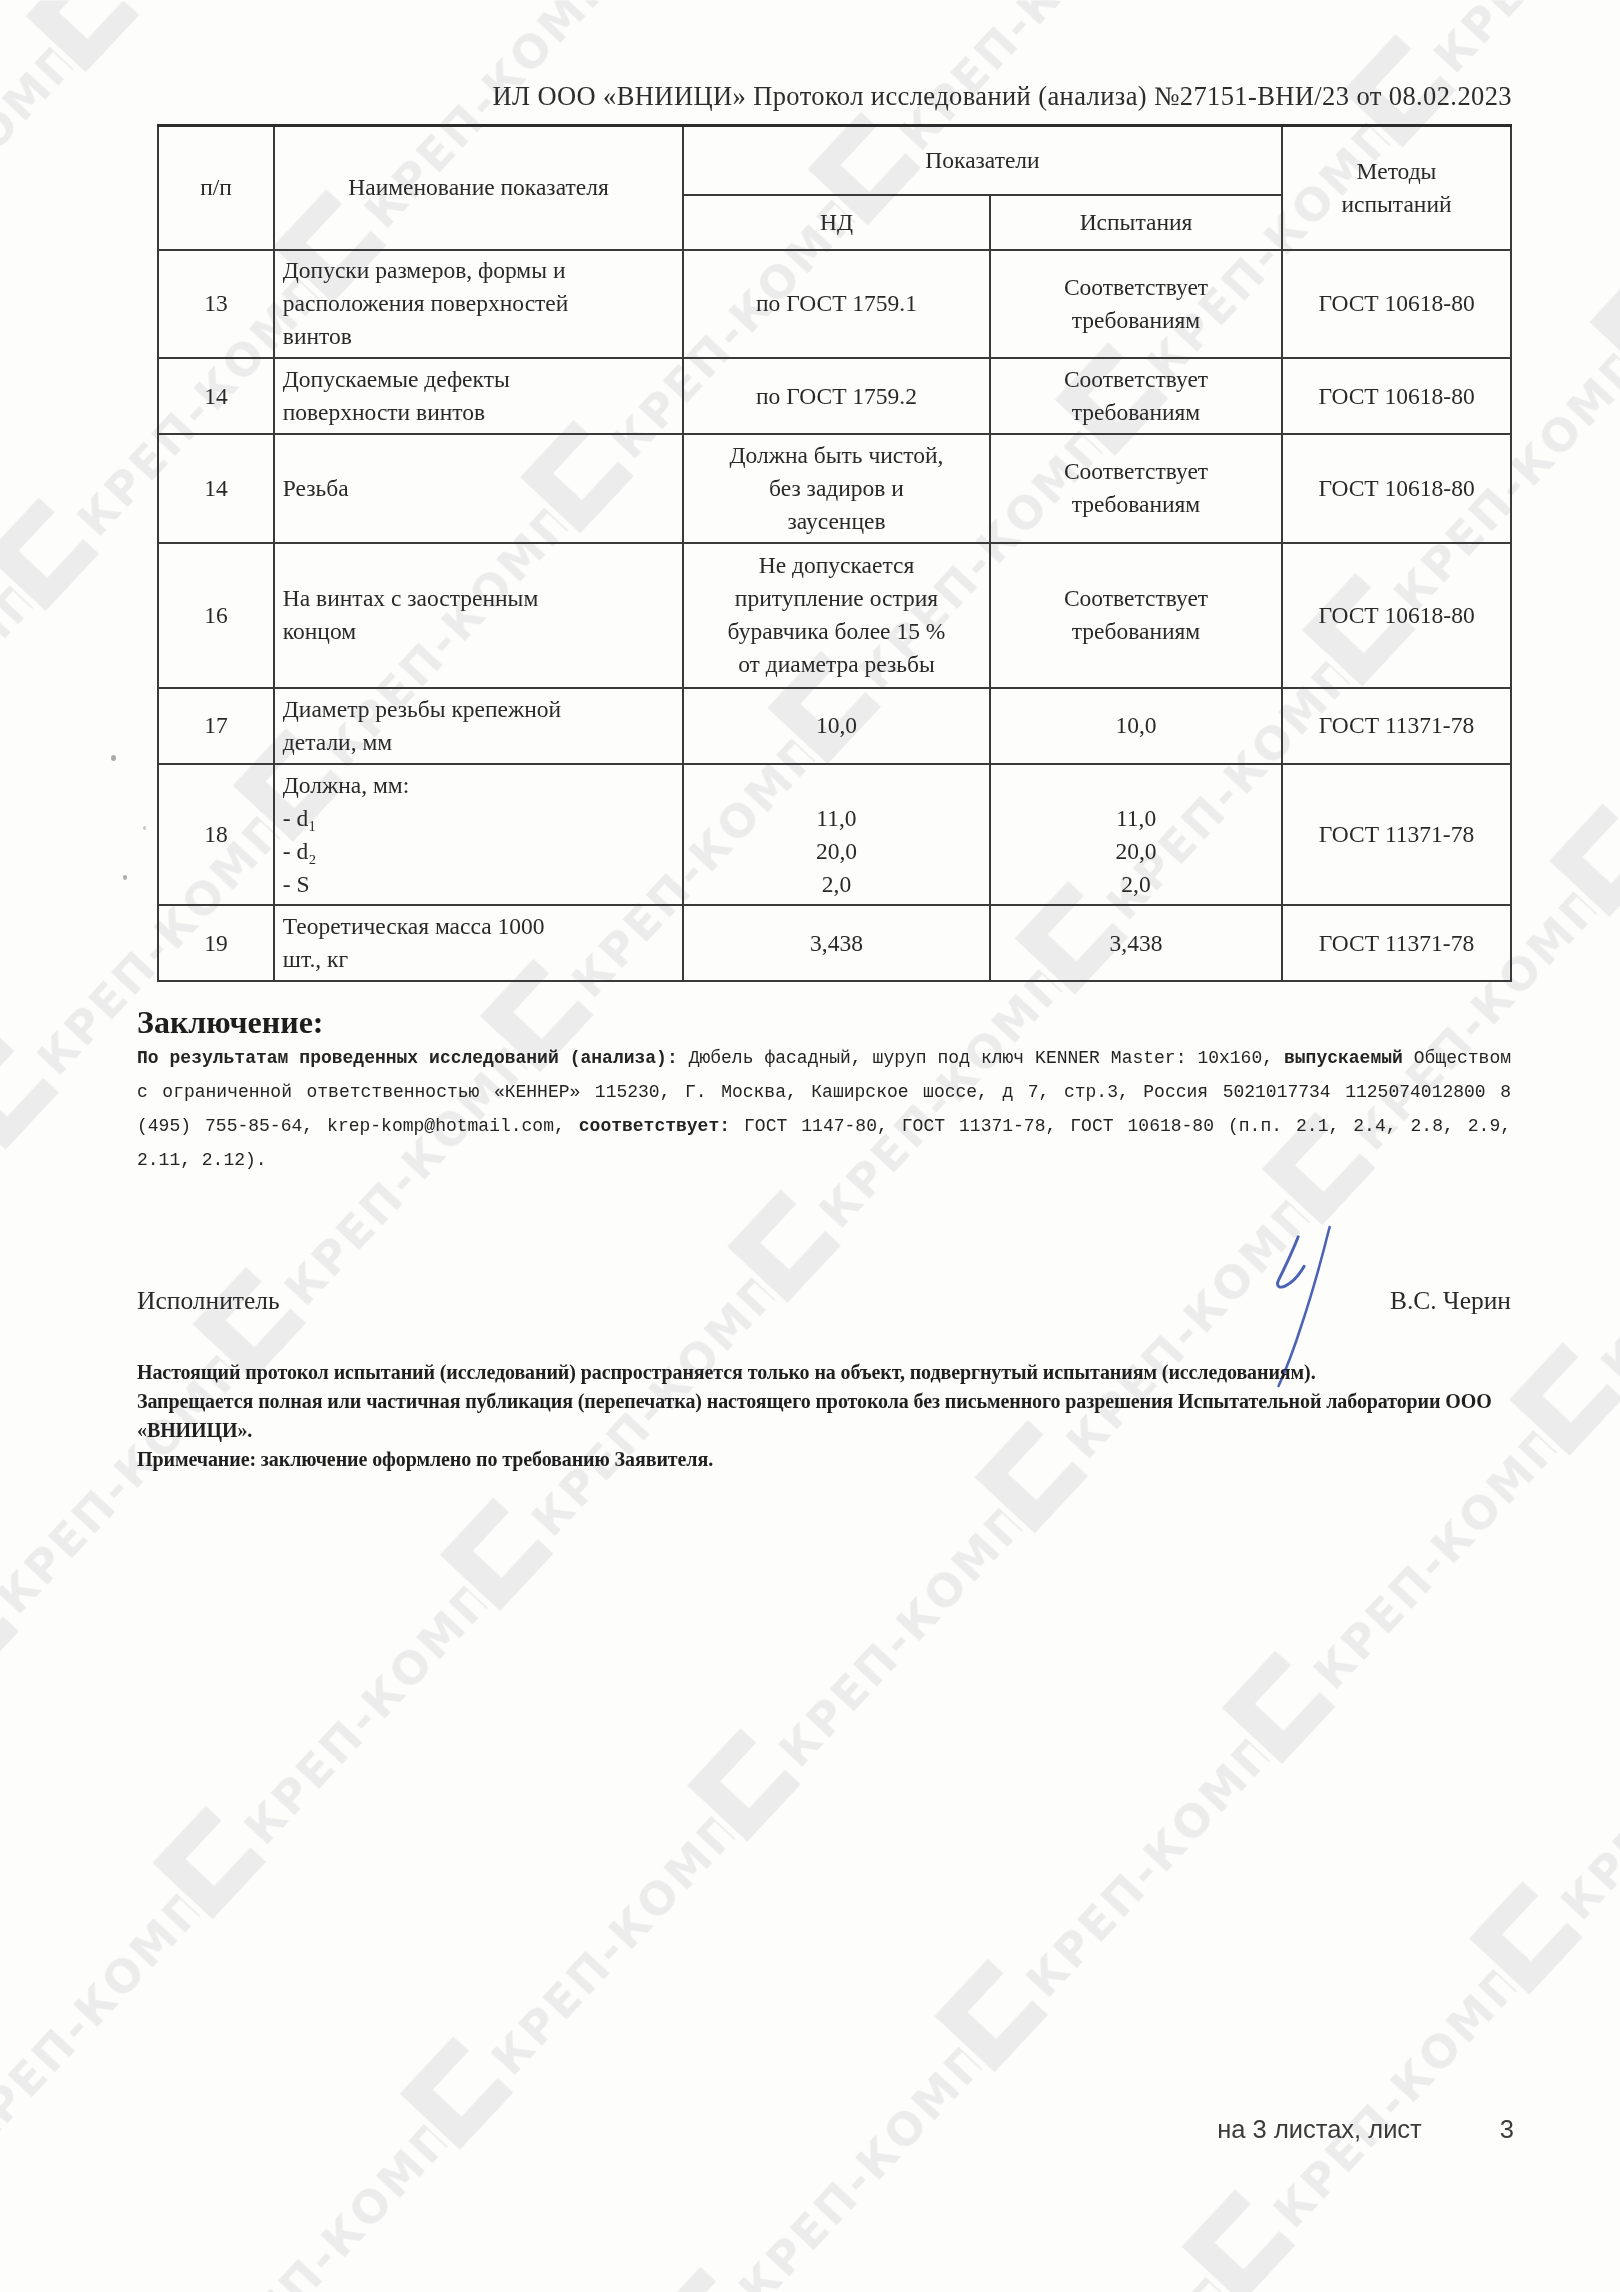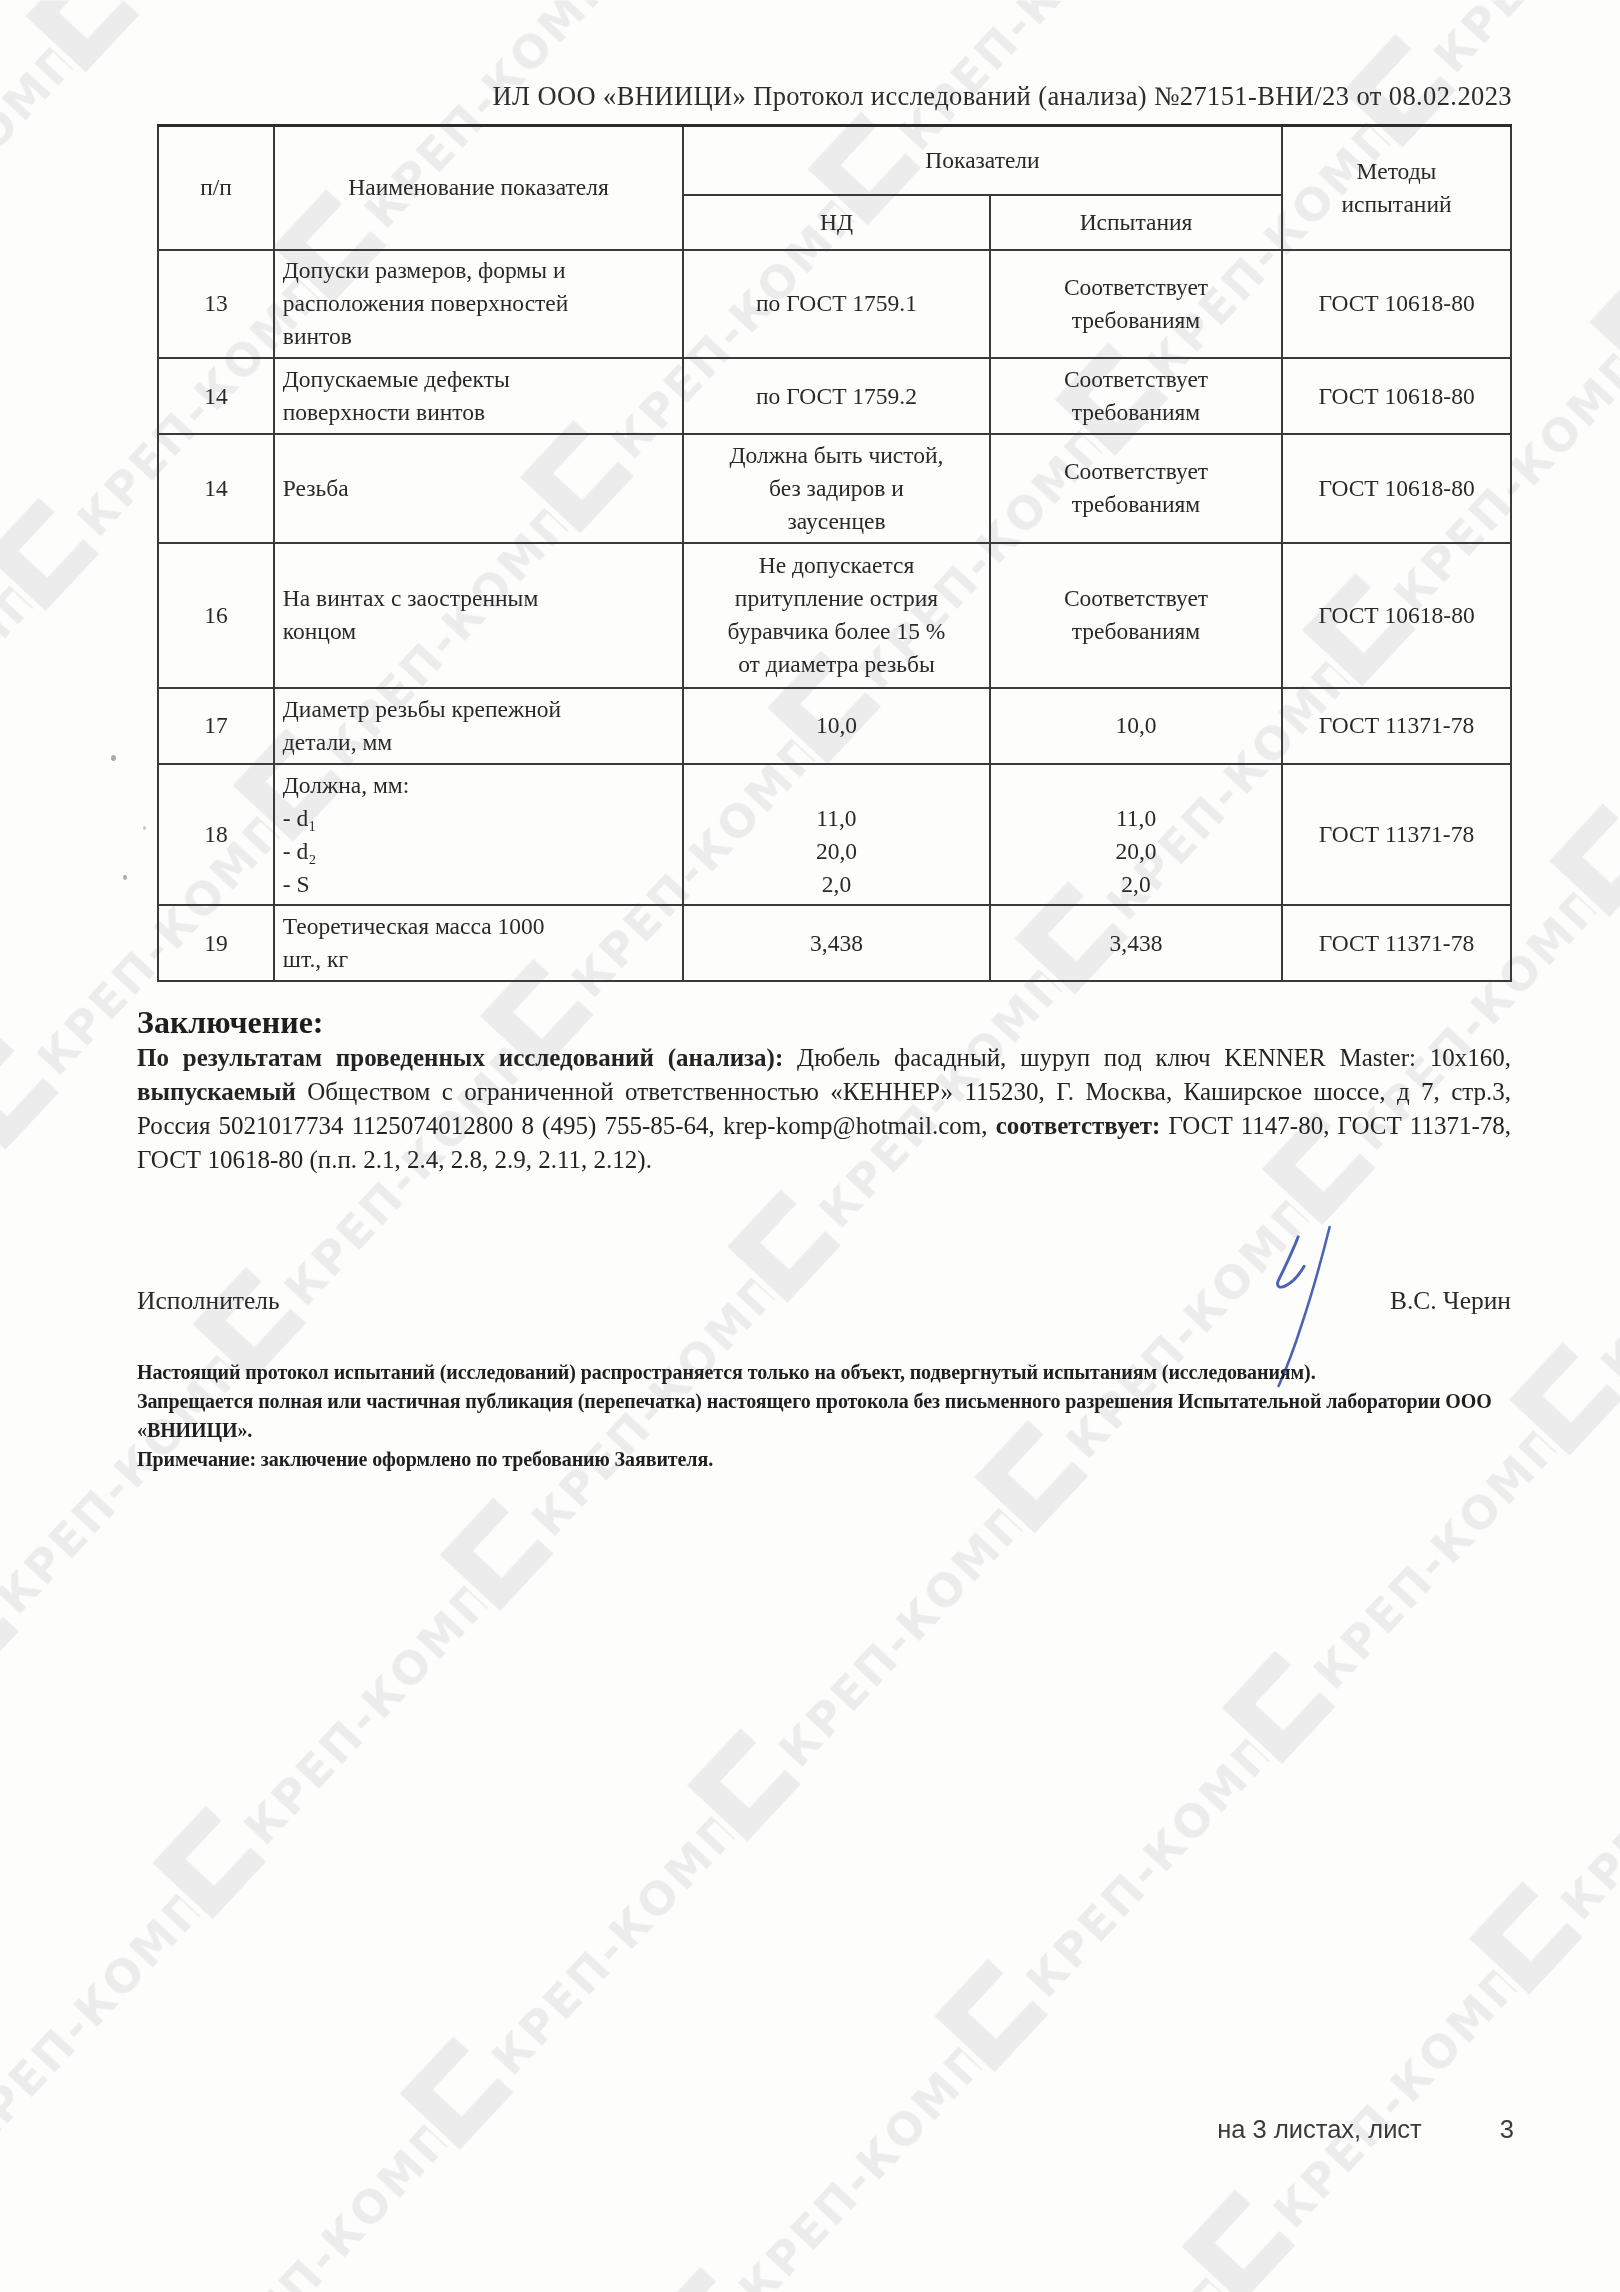--- a/index.html
+++ b/index.html
@@ -69,24 +69,25 @@
     top: 1004px;
     font-size: 32px;
     font-weight: bold;
     color: #1e1e1e;
   }
   .conclusion-text {
     position: absolute;
     left: 137px;
     top: 1041px;
     width: 1374px;
-    font-size: 25px;
+    font-size: 18px;
     line-height: 34px;
     text-align: justify;
     color: #242424;
+    font-family: Liberation Mono, monospace;
   }
   .executor-row {
     position: absolute;
     left: 137px;
     top: 1286px;
     width: 1374px;
     display: flex;
     justify-content: space-between;
     font-size: 25.5px;
     color: #2a2a2a;

